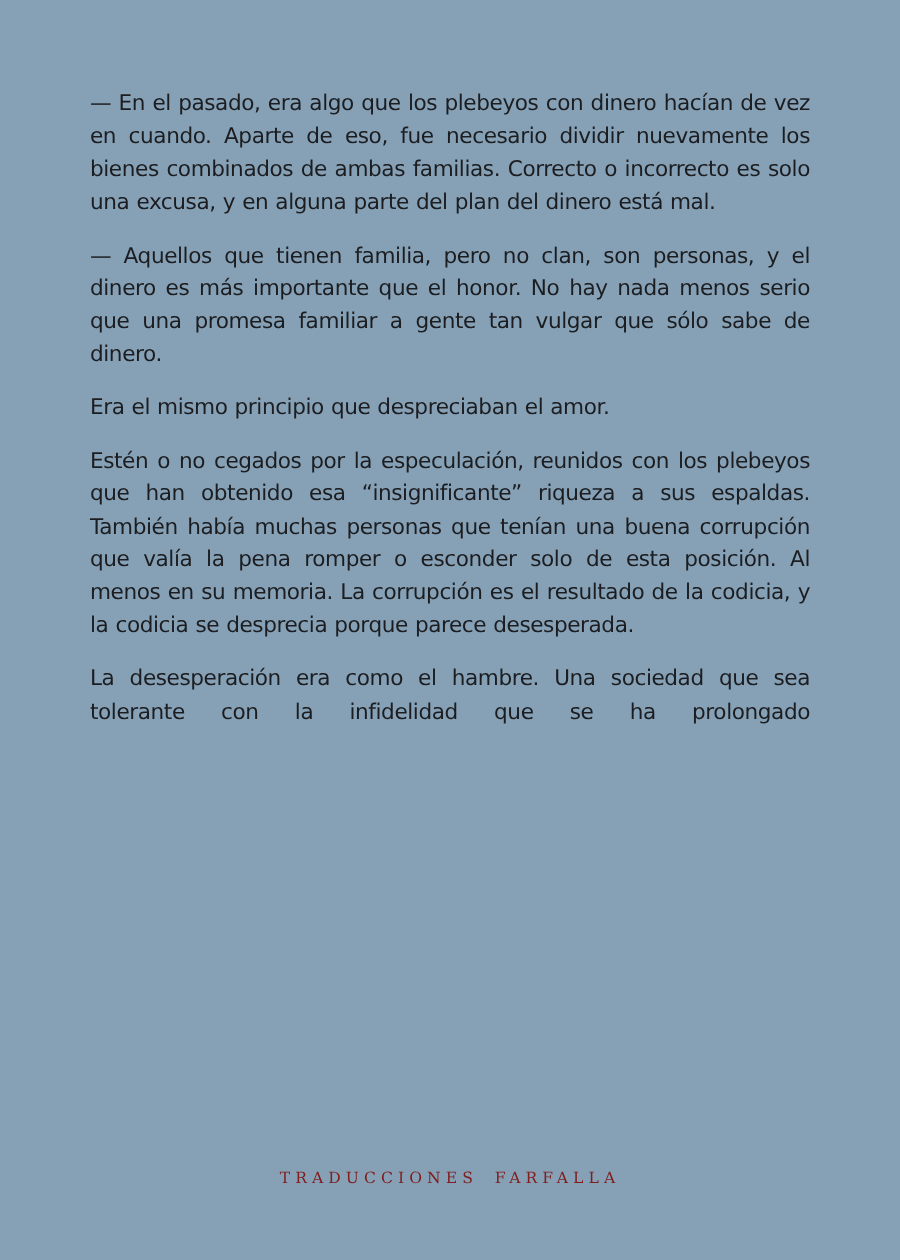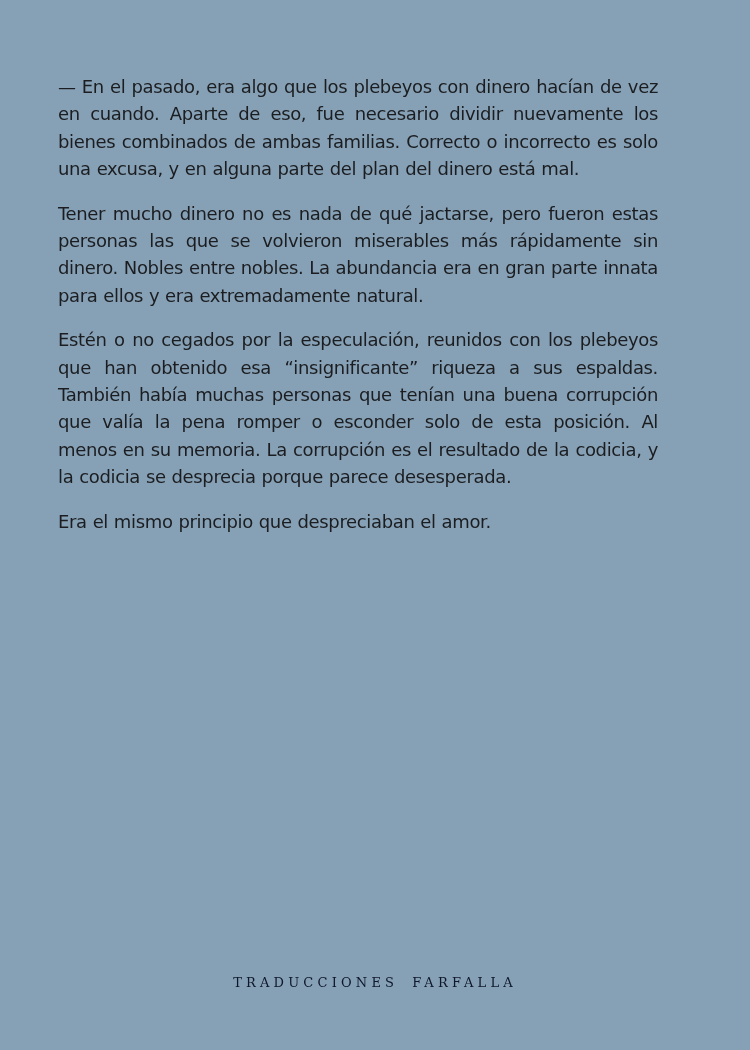--- a/index.html
+++ b/index.html
@@ -8,21 +8,21 @@
     }
     body {
       width: 750px;
       height: 1050px;
       background: #86a1b6;
       position: relative;
       overflow: hidden;
     }
     .page {
       position: absolute;
-      left: 58px;
+      left: 75px;
       top: 73px;
       width: 600px;
       font-family: "DejaVu Sans", sans-serif;
       font-size: 18px;
       line-height: 27.3px;
       color: #1b1d20;
     }
     .page p {
       margin: 0 0 17.5px 0;
       text-align: justify;
@@ -36,32 +36,33 @@
     }
     .footer {
       position: absolute;
       left: 0;
       width: 750px;
       top: 975px;
       text-align: center;
       font-family: "DejaVu Serif", serif;
       font-size: 13px;
       letter-spacing: 4.2px;
-      color: #0f172a;
+      color: #7f1d1d;
     }
     .footer span.gap {
       display: inline-block;
       width: 14px;
     }
   </style>
 </head>
 <body>
 
 <div class="page">
   <p>— En el pasado, era algo que los plebeyos con dinero hacían de vez en cuando. Aparte de eso, fue necesario dividir nuevamente los bienes combinados de ambas familias. Correcto o incorrecto es solo una excusa, y en alguna parte del plan del dinero está mal.</p>
-  <p>Tener mucho dinero no es nada de qué jactarse, pero fueron estas personas las que se volvieron miserables más rápidamente sin dinero. Nobles entre nobles. La abundancia era en gran parte innata para ellos y era extremadamente natural.</p>
+  <p>— Aquellos que tienen familia, pero no clan, son personas, y el dinero es más importante que el honor. No hay nada menos serio que una promesa familiar a gente tan vulgar que sólo sabe de dinero.</p>
+  <p>Era el mismo principio que despreciaban el amor.</p>
   <p>Estén o no cegados por la especulación, reunidos con los plebeyos que han obtenido esa “insignificante” riqueza a sus espaldas. También había muchas personas que tenían una buena corrupción que valía la pena romper o esconder solo de esta posición. Al menos en su memoria. La corrupción es el resultado de la codicia, y la codicia se desprecia porque parece desesperada.</p>
-  <p>Era el mismo principio que despreciaban el amor.</p>
+  <p class="last">La desesperación era como el hambre. Una sociedad que sea tolerante con la infidelidad que se ha prolongado</p>
 </div>
 
 <div class="footer">
   <span>TRADUCCIONES</span><span class="gap"></span><span>FARFALLA</span>
 </div>
 
 </body></html>

